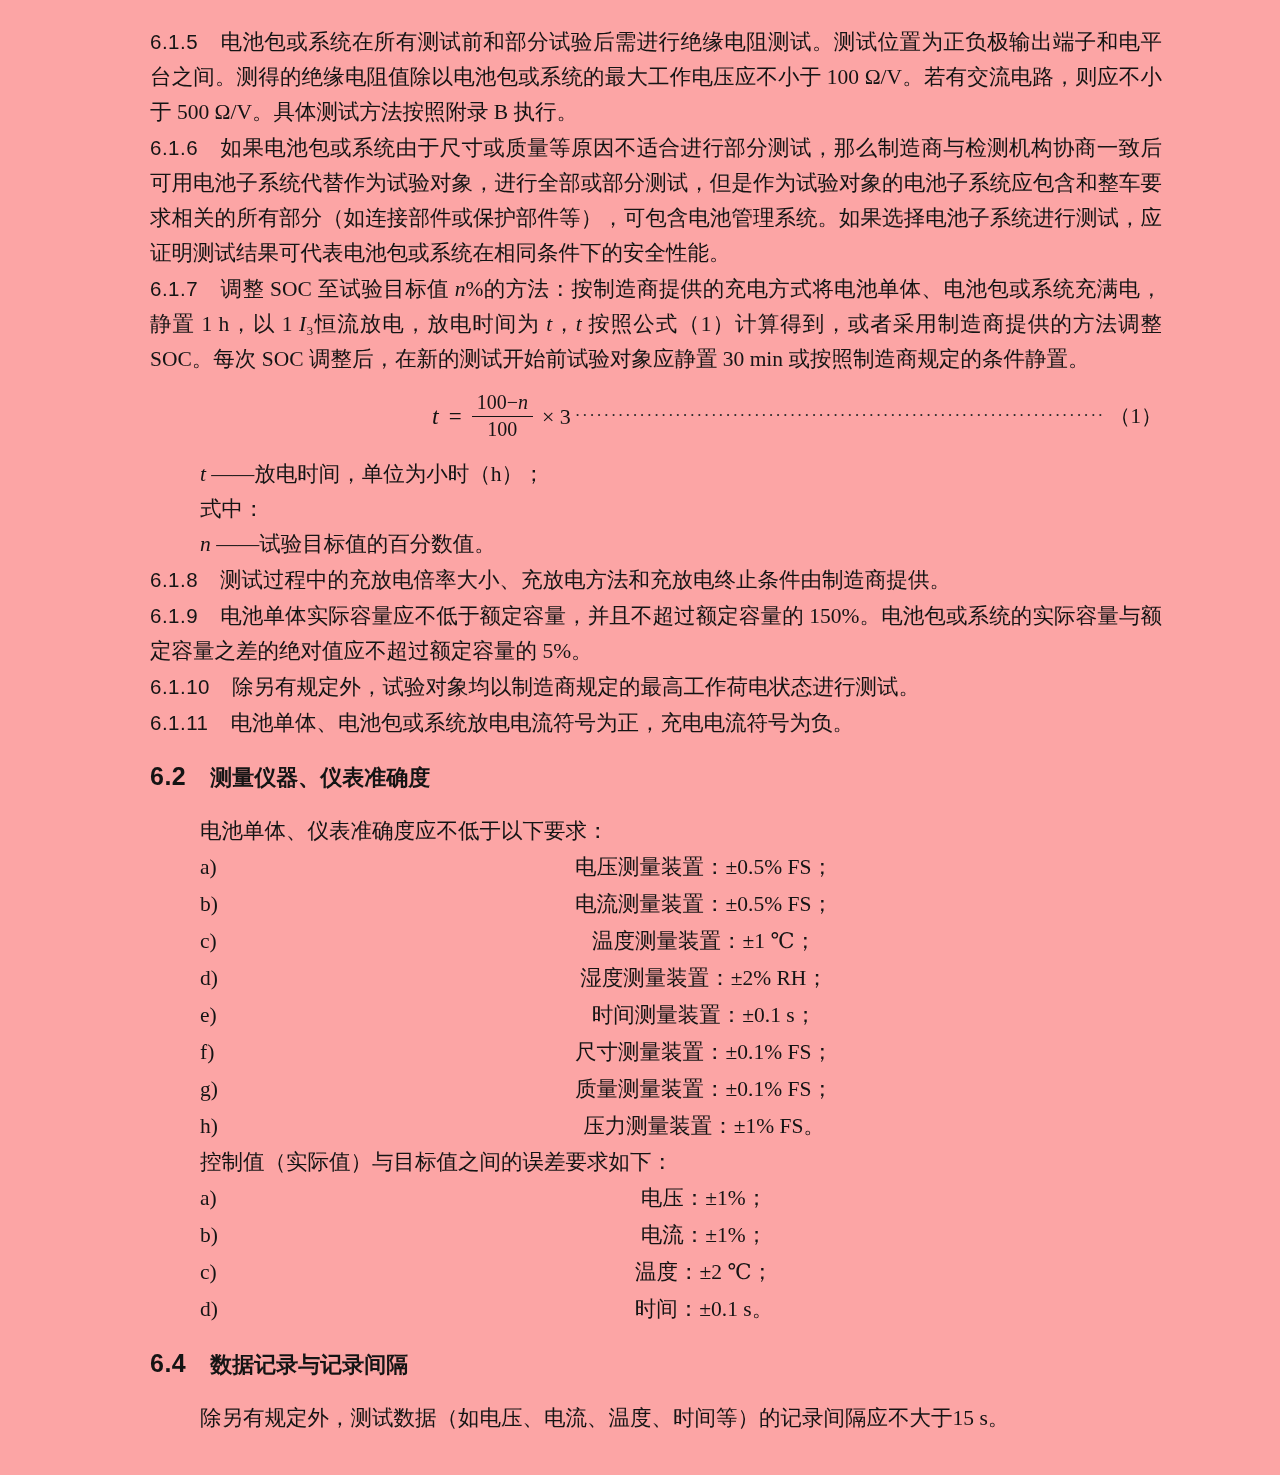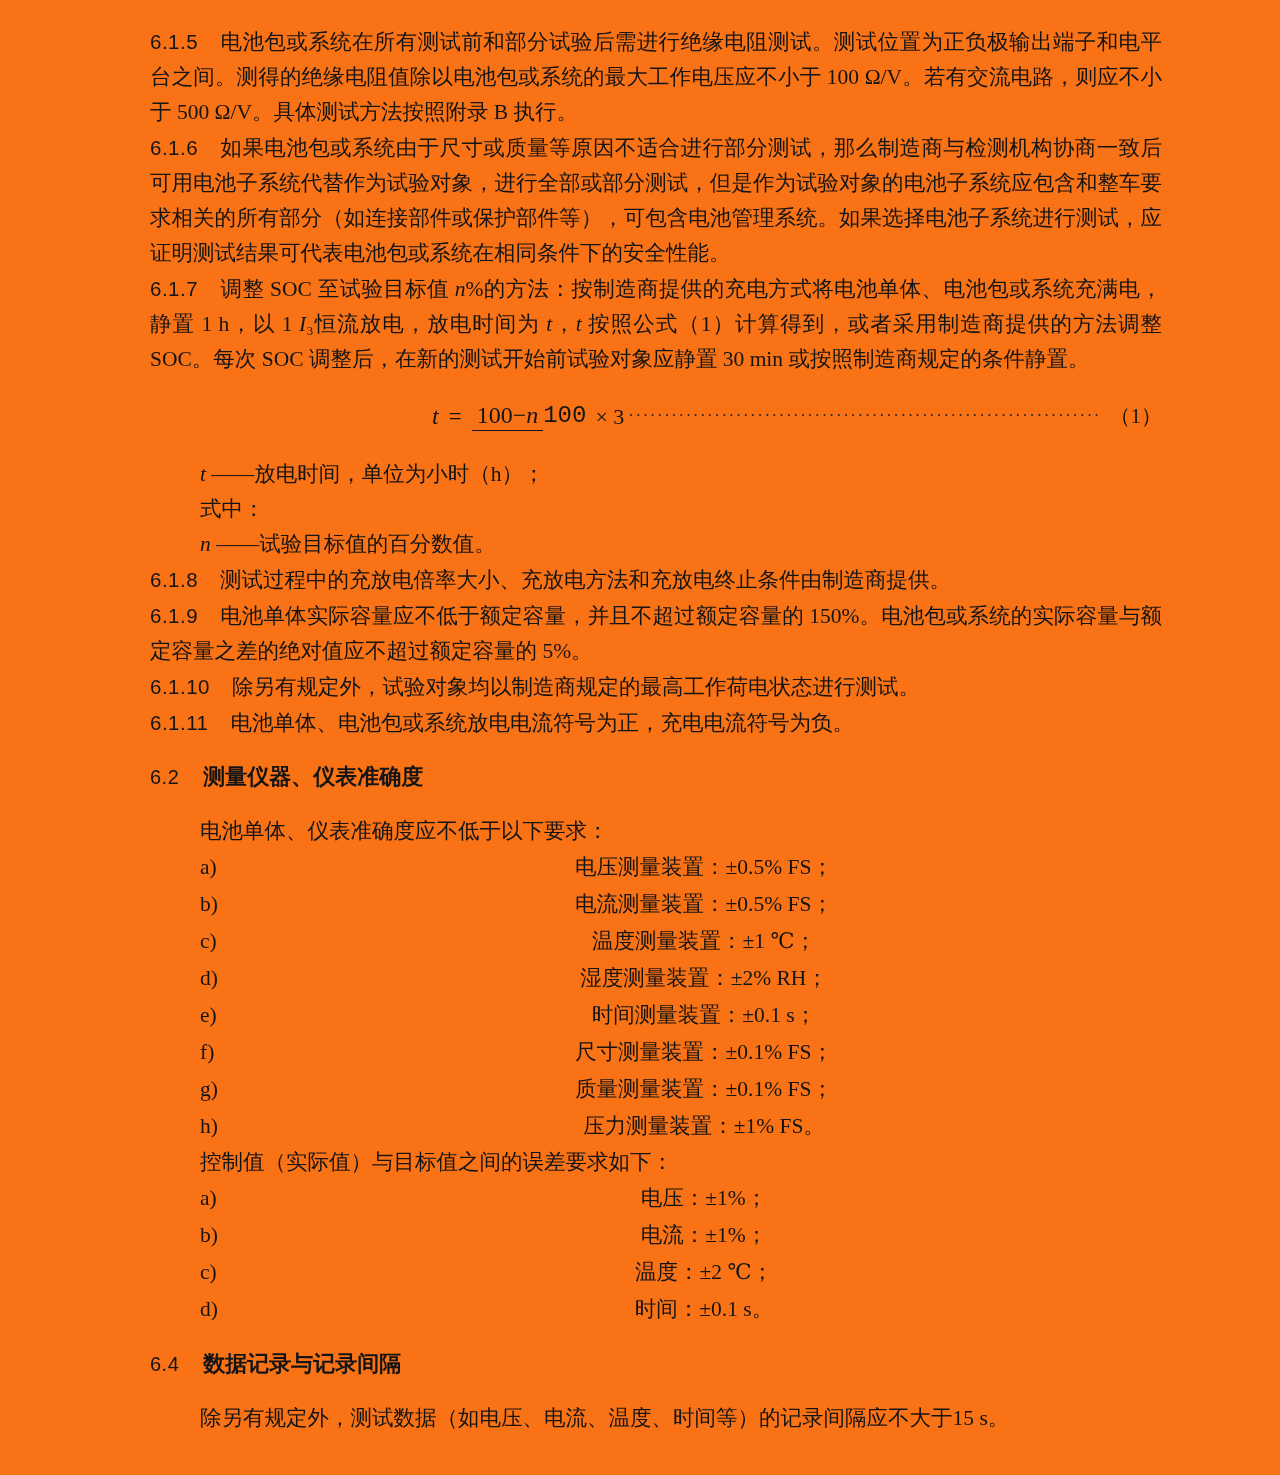--- a/index.html
+++ b/index.html
@@ -1,49 +1,49 @@
 <!DOCTYPE html>
 <html><head>
 <meta charset="utf-8">
 <style>
   html,body{margin:0;padding:0;background:#ffffff;}
   .page{
     width:1280px;height:1475px;box-sizing:border-box;
     padding:24px 118px 0 150px;
-    background:#f97316;color:#141414;
+    background:#fca5a5;color:#141414;
     font-family:"Liberation Serif","DejaVu Serif",serif;
     font-size:21.5px;line-height:35px;
     overflow:hidden;
   }
   p{margin:0;}
   .clause{text-align:justify;text-align-last:left;}
   .cnum{
     font-family:"Liberation Sans","DejaVu Sans",sans-serif;
     font-size:20.5px;margin-right:22px;letter-spacing:0.5px;white-space:nowrap;
   }
   .indent1{padding-left:50px;}
   .def i, .clause i, .f-num i{font-style:italic;font-family:"Liberation Serif","DejaVu Serif",serif;}
   .sec-h{
     font-family:"Liberation Sans","DejaVu Sans",sans-serif;
     font-weight:bold;font-size:22px;line-height:35px;
     margin:18px 0 19px 0;
   }
-  .sec-h .cnum{font-weight:normal;font-size:20px;margin-right:24px;}
+  .sec-h .cnum{font-weight:bold;font-size:25px;margin-right:24px;}
   .li{display:flex;line-height:37px;padding-left:50px;}
   .li .m{flex:none;width:46px;}
   .li .t{flex:1;text-align:center;}
   
   .formula-row{display:flex;align-items:center;margin:10px 0 12px 0;min-height:58px;}
   .f-spacer{width:282px;flex:none;}
   .f-body{display:flex;align-items:center;flex:none;}
   .f-lhs{font-style:italic;font-size:24px;}
   .f-eq{margin:0 10px;font-size:23px;}
-  .frac{display:inline-flex;flex-direction:row;align-items:center;font-size:24px;line-height:1.18;margin-right:9px;}
+  .frac{display:inline-flex;flex-direction:column;align-items:center;font-size:20px;line-height:1.18;margin-right:9px;}
   .f-num{border-bottom:1.6px solid #141414;padding:0 5px 1px 5px;}
-  .f-den{padding-top:1px;font-family:Liberation Mono, monospace;}
+  .f-den{padding-top:1px;}
   .f-mult{font-size:22px;}
   .f-dots{
     flex:1;overflow:hidden;white-space:nowrap;
     font-size:17px;letter-spacing:1.5px;color:#2a2a2a;
     margin:0 8px 0 4px;transform:translateY(-1px);
   }
   .f-no{flex:none;font-size:21px;}
 </style>
 </head>
 <body>

